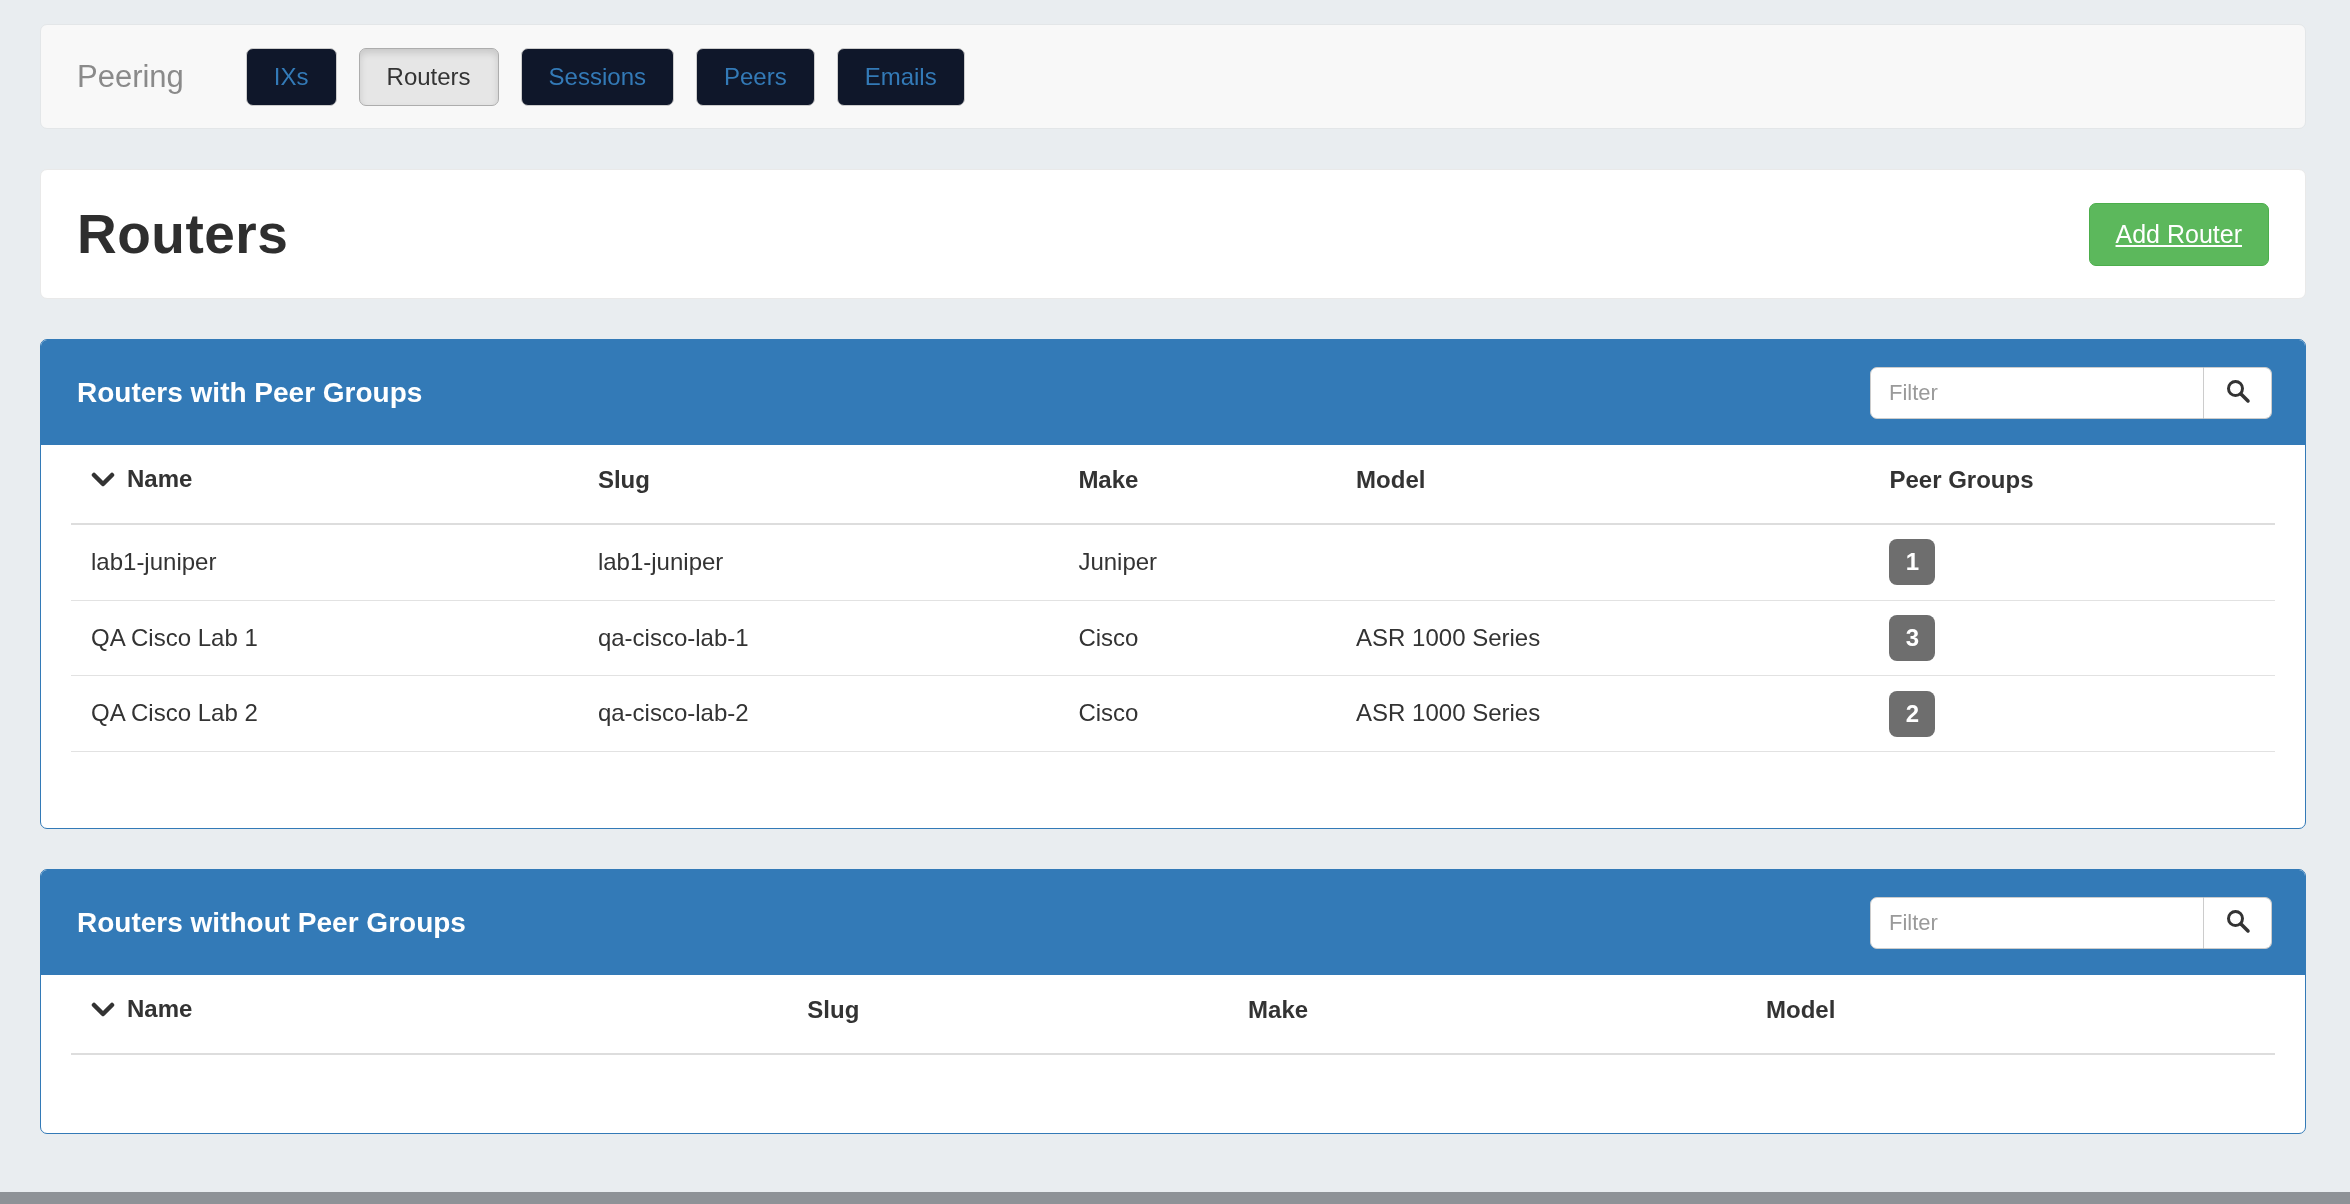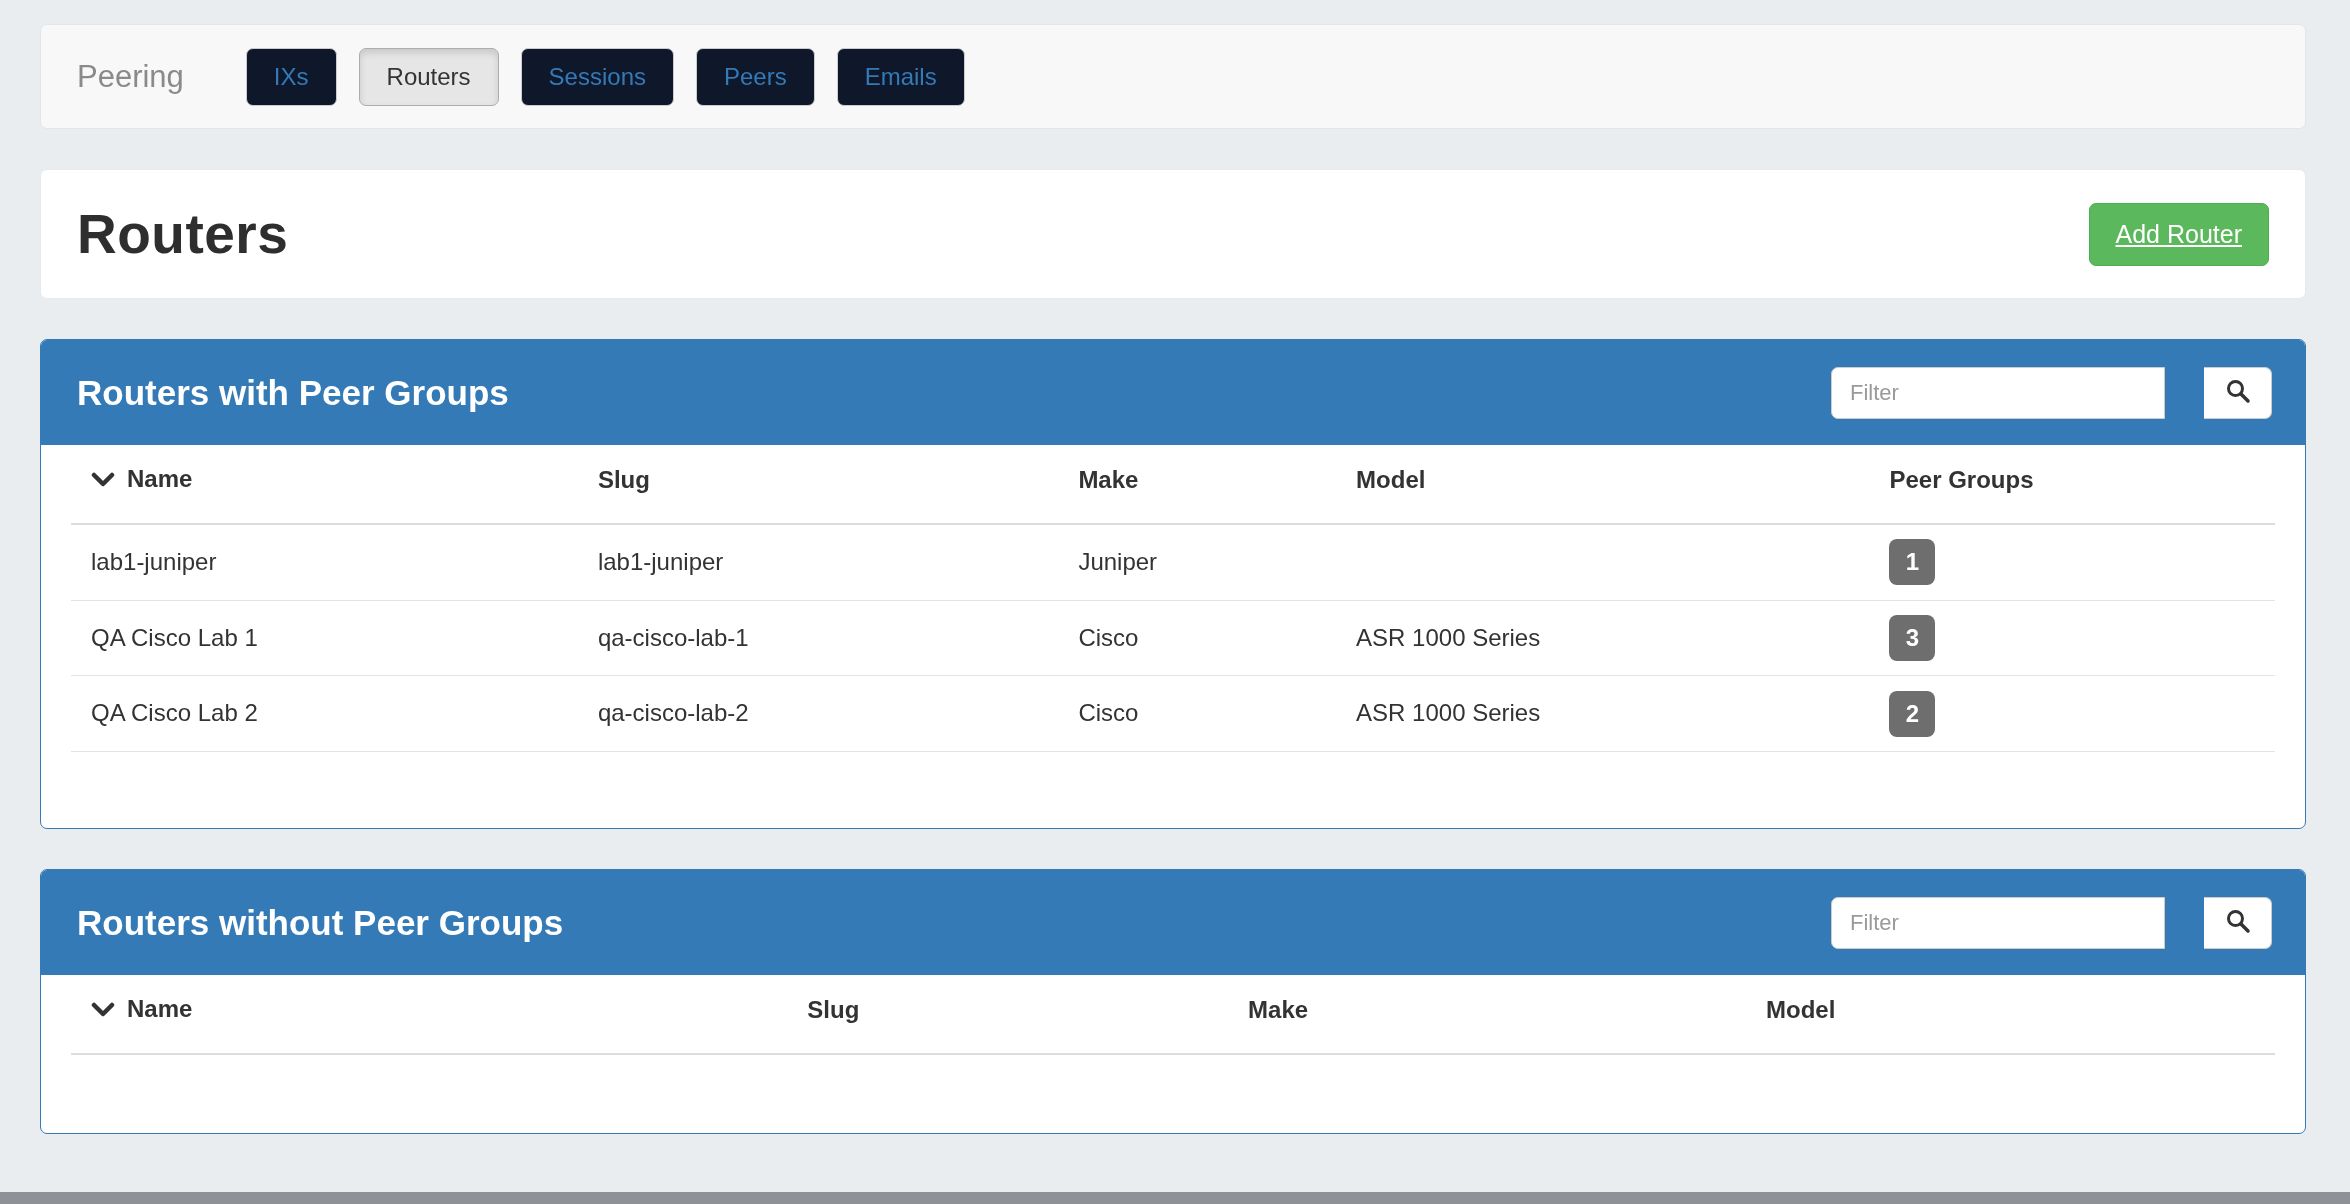--- a/index.html
+++ b/index.html
@@ -78,22 +78,22 @@
     margin-bottom: 40px;
   }
   .panel-heading {
     background: #337ab7;
     height: 105px;
     display: flex;
     align-items: center;
     justify-content: space-between;
     padding: 0 33px 0 36px;
   }
-  .panel-title { color: #fff; font-weight: 700; font-size: 35px; }
-  .filter-group { display: flex; align-items: center; gap: 39px; }
+  .panel-title { color: #fff; font-weight: 700; font-size: 28px; }
+  .filter-group { display: flex; align-items: center; }
   .filter-input {
     width: 334px;
     height: 52px;
     border: 1px solid #ccc;
     border-radius: 7px 0 0 7px;
     padding: 0 18px;
     font-size: 22px;
     font-family: inherit;
     color: #555;
     outline: none;

